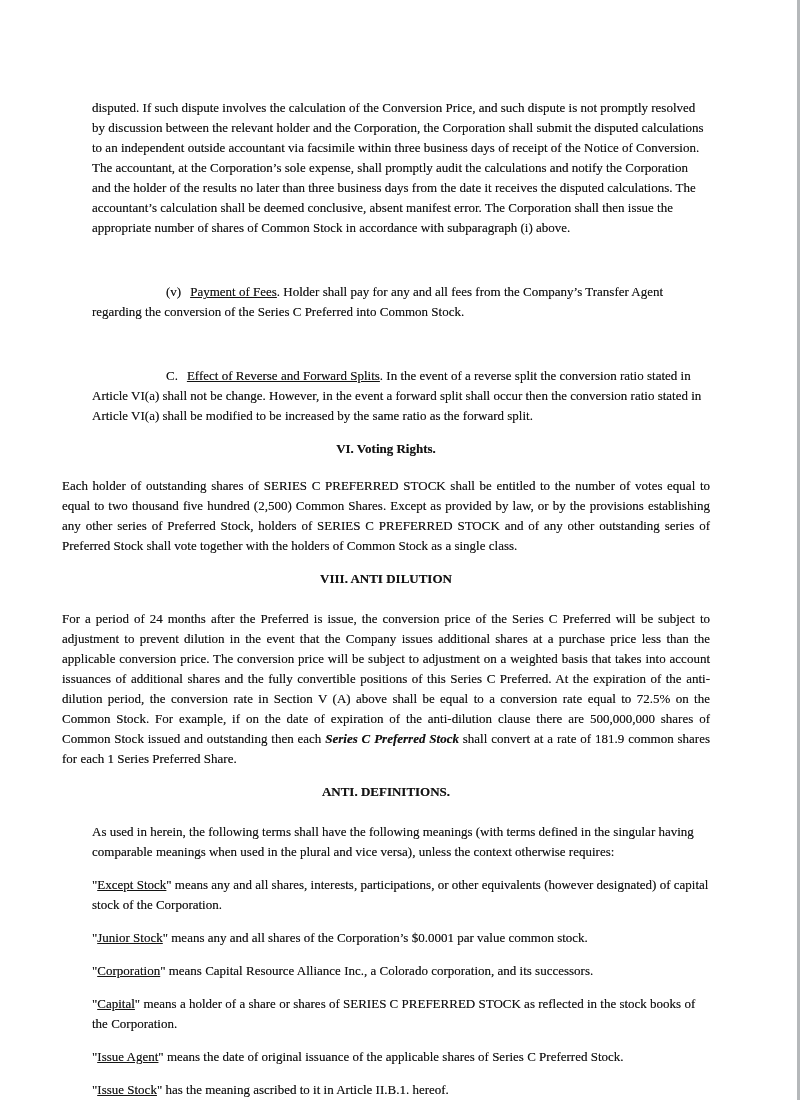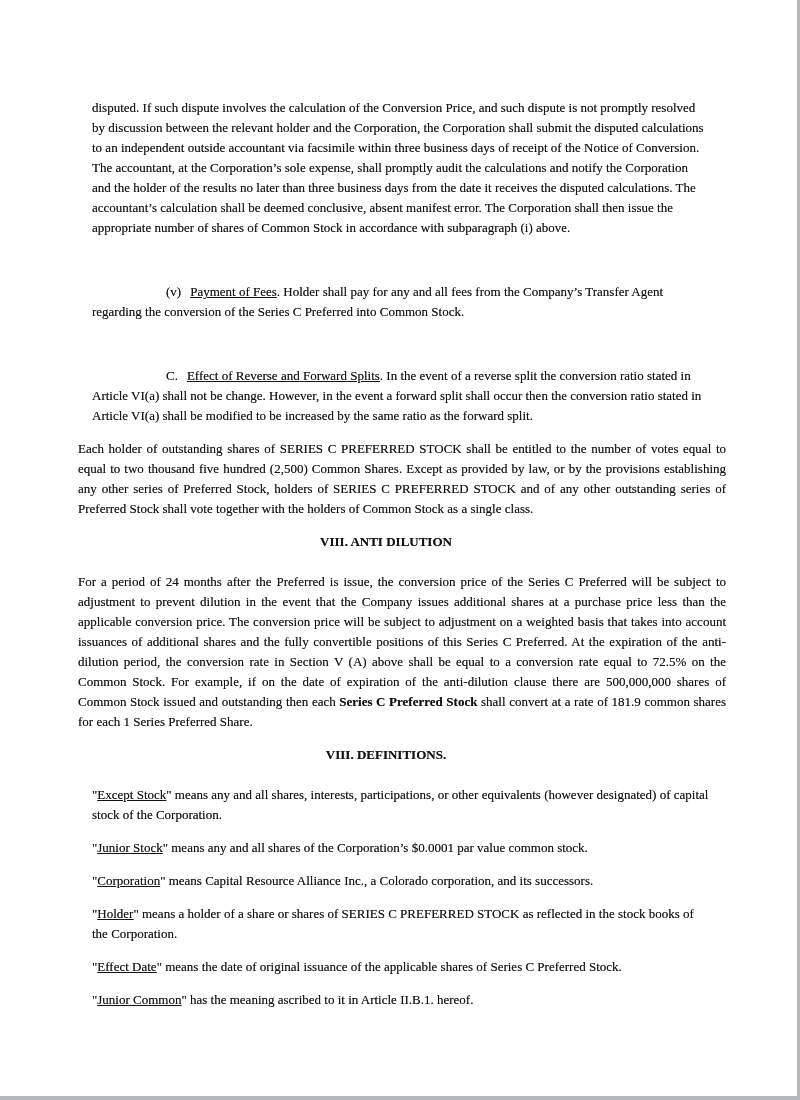--- a/index.html
+++ b/index.html
@@ -14,47 +14,49 @@
     font-family: "Liberation Serif", "DejaVu Serif", serif;
     font-size: 13px;
     line-height: 20px;
     color: #141414;
     padding: 98px 90px 60px 62px;
     text-shadow: 0 0 0.45px rgba(20,20,20,0.55); 
   }
   .doc-body { width: 648px; }
   p.block { margin: 0 0 13px 0; }
   p.narrow { margin-left: 30px; width: 618px; box-sizing: border-box; }
-  p.wide   { margin-left: 16px; width: 648px; box-sizing: border-box; }
+  p.wide   { margin-left: 0; width: 648px; box-sizing: border-box; }
   p.align-left    { text-align: left; }
   p.align-justify { text-align: justify; }
   p.indent-first  { text-indent: 74px; margin-top: 44px; }
   .heading {
     font-weight: bold;
     text-align: center;
     margin: 7px 0 17px 0;
     width: 648px;
   }
   .heading.roomy { margin: 12px 0 20px 0; }
   .seg-u { text-decoration: underline; }
-  .seg-b { font-weight: bold; }
+  .seg-b { font-weight: bold; font-style: italic; }
   .seg-tab { margin-right: 9px; }
 </style>
 </head>
 <body>
 
 <div class="page">
   <div class="doc-body">
       <p class="block narrow align-left"><span>disputed.  If such dispute involves the calculation of the Conversion Price, and such dispute is not promptly resolved by discussion between the relevant holder and the Corporation, the Corporation shall submit the disputed calculations to an independent outside accountant via facsimile within three business days of receipt of the Notice of Conversion. The accountant, at the Corporation’s sole expense, shall promptly audit the calculations and notify the Corporation and the holder of the results no later than three business days from the date it receives the disputed calculations.  The accountant’s calculation shall be deemed conclusive, absent manifest error.  The Corporation shall then issue the appropriate number of shares of Common Stock in accordance with subparagraph (i) above.</span></p>
       <p class="block narrow align-left indent-first"><span class="seg-tab">(v)</span><span class="seg-u">Payment of Fees</span><span>.  Holder shall pay for any and all fees from the Company’s Transfer Agent regarding the conversion of the Series C Preferred into Common Stock.</span></p>
       <p class="block narrow align-left indent-first"><span class="seg-tab">C.</span><span class="seg-u">Effect of Reverse and Forward Splits</span><span>.  In the event of a reverse split the conversion ratio stated in Article VI(a) shall not be change.  However, in the event a forward split shall occur then the conversion ratio stated in Article VI(a) shall be modified to be increased by the same ratio as the forward split.</span></p>
+      <div class="heading">VI. Voting Rights.</div>
       <p class="block wide align-justify"><span>Each holder of outstanding shares of SERIES C PREFERRED STOCK shall be entitled to the number of votes equal to equal to two thousand five hundred (2,500) Common Shares.  Except as provided by law, or by the provisions establishing any other series of Preferred Stock, holders of SERIES C PREFERRED STOCK and of any other outstanding series of Preferred Stock shall vote together with the holders of Common Stock as a single class.</span></p>
       <div class="heading roomy">VIII. ANTI DILUTION</div>
       <p class="block wide align-justify"><span>For a period of 24 months after the Preferred is issue, the conversion price of the Series C Preferred will be subject to adjustment to prevent dilution in the event that the Company issues additional shares at a purchase price less than the applicable conversion price. The conversion price will be subject to adjustment on a weighted basis that takes into account issuances of additional shares and the fully convertible positions of this Series C Preferred.  At the expiration of the anti-dilution period, the conversion rate in Section V (A) above shall be equal to a conversion rate equal to 72.5% on the Common Stock.  For example, if on the date of expiration of the anti-dilution clause there are 500,000,000 shares of Common Stock issued and outstanding then each </span><span class="seg-b">Series C Preferred Stock</span><span> shall convert at a rate of 181.9 common shares for each 1 Series Preferred Share.</span></p>
-      <div class="heading roomy">VIII. DEFINITIONS.</div>
+      <div class="heading roomy">ANTI. DEFINITIONS.</div>
+      <p class="block narrow align-left"><span>As used in herein, the following terms shall have the following meanings (with terms defined in the singular having comparable meanings when used in the plural and vice versa), unless the context otherwise requires:</span></p>
       <p class="block narrow align-left"><span>"</span><span class="seg-u">Except Stock</span><span>" means any and all shares, interests, participations, or other equivalents (however designated) of capital stock of the Corporation.</span></p>
       <p class="block narrow align-left"><span>"</span><span class="seg-u">Junior Stock</span><span>" means any and all shares of the Corporation’s $0.0001 par value common stock.</span></p>
       <p class="block narrow align-left"><span>"</span><span class="seg-u">Corporation</span><span>" means Capital Resource Alliance Inc., a Colorado corporation, and its successors.</span></p>
-      <p class="block narrow align-left"><span>"</span><span class="seg-u">Holder</span><span>" means a holder of a share or shares of SERIES C PREFERRED STOCK as reflected in the stock books of the Corporation.</span></p>
-      <p class="block narrow align-left"><span>"</span><span class="seg-u">Effect Date</span><span>" means the date of original issuance of the applicable shares of Series C Preferred Stock.</span></p>
-      <p class="block narrow align-left"><span>"</span><span class="seg-u">Junior Common</span><span>" has the meaning ascribed to it in Article II.B.1. hereof.</span></p>
+      <p class="block narrow align-left"><span>"</span><span class="seg-u">Capital</span><span>" means a holder of a share or shares of SERIES C PREFERRED STOCK as reflected in the stock books of the Corporation.</span></p>
+      <p class="block narrow align-left"><span>"</span><span class="seg-u">Issue Agent</span><span>" means the date of original issuance of the applicable shares of Series C Preferred Stock.</span></p>
+      <p class="block narrow align-left"><span>"</span><span class="seg-u">Issue Stock</span><span>" has the meaning ascribed to it in Article II.B.1. hereof.</span></p>
     </div>
 </div>
 
 </body></html>

